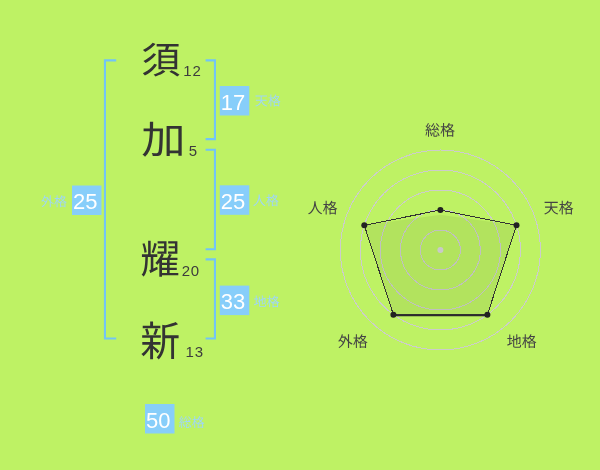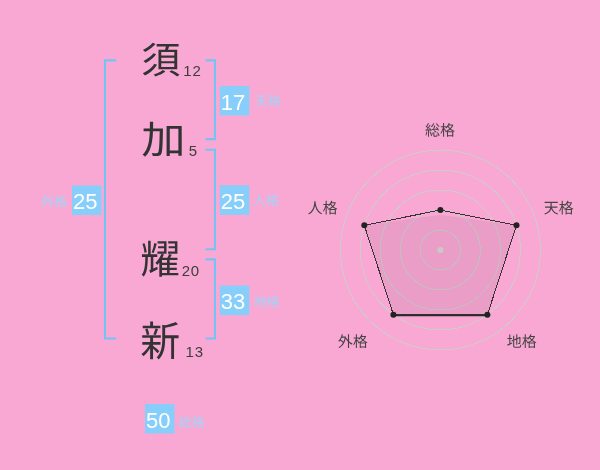--- a/index.html
+++ b/index.html
@@ -1,14 +1,14 @@
 <!DOCTYPE html>
 <html><head><meta charset="utf-8"><title>姓名判断</title><style>
 html,body{margin:0;padding:0;background:#ffffff}
-.page{position:relative;width:600px;height:470px;background:#f9a8d4;overflow:hidden;font-family:"Liberation Sans",sans-serif}
+.page{position:relative;width:600px;height:470px;background:#bef264;overflow:hidden;font-family:"Liberation Sans",sans-serif}
 </style></head><body>
 <div class="page">
 <svg width="600" height="470" viewBox="0 0 600 470" font-family="Liberation Sans, sans-serif">
 
 <g transform="translate(141.42,73.45) scale(0.03895,-0.03722)">
         <path fill="#333333" d="M291 823 362 793Q327 752 282 712Q237 672 189 637Q140 603 95 577Q85 589 70 605Q54 620 39 630Q82 653 129 684Q176 716 219 752Q262 788 291 823ZM309 542 378 513Q345 468 300 425Q254 382 205 344Q155 307 107 280Q97 293 82 309Q67 326 52 337Q98 361 146 394Q194 427 237 465Q281 503 309 542ZM331 262 401 235Q366 175 317 120Q268 66 210 20Q152 -25 90 -58Q81 -44 66 -27Q50 -9 35 3Q95 30 151 70Q206 111 254 160Q301 209 331 262ZM391 791H954V726H391ZM509 424V326H845V424ZM509 271V172H845V271ZM509 575V479H845V575ZM438 634H919V114H438ZM633 761 718 749Q706 706 691 662Q677 618 663 586L596 600Q606 634 617 680Q627 725 633 761ZM550 92 615 51Q583 26 540 1Q497 -24 451 -45Q405 -66 360 -81Q352 -69 338 -54Q324 -38 313 -28Q356 -13 401 6Q447 26 486 48Q526 71 550 92ZM719 48 776 89Q810 72 847 50Q885 28 920 5Q955 -18 978 -37L918 -82Q897 -63 863 -40Q830 -17 792 6Q754 30 719 48Z"></path>
       </g>
 
 <text x="183.3" y="75.8" font-size="15" fill="#3d3d3d" letter-spacing="0.8">12</text>
 

